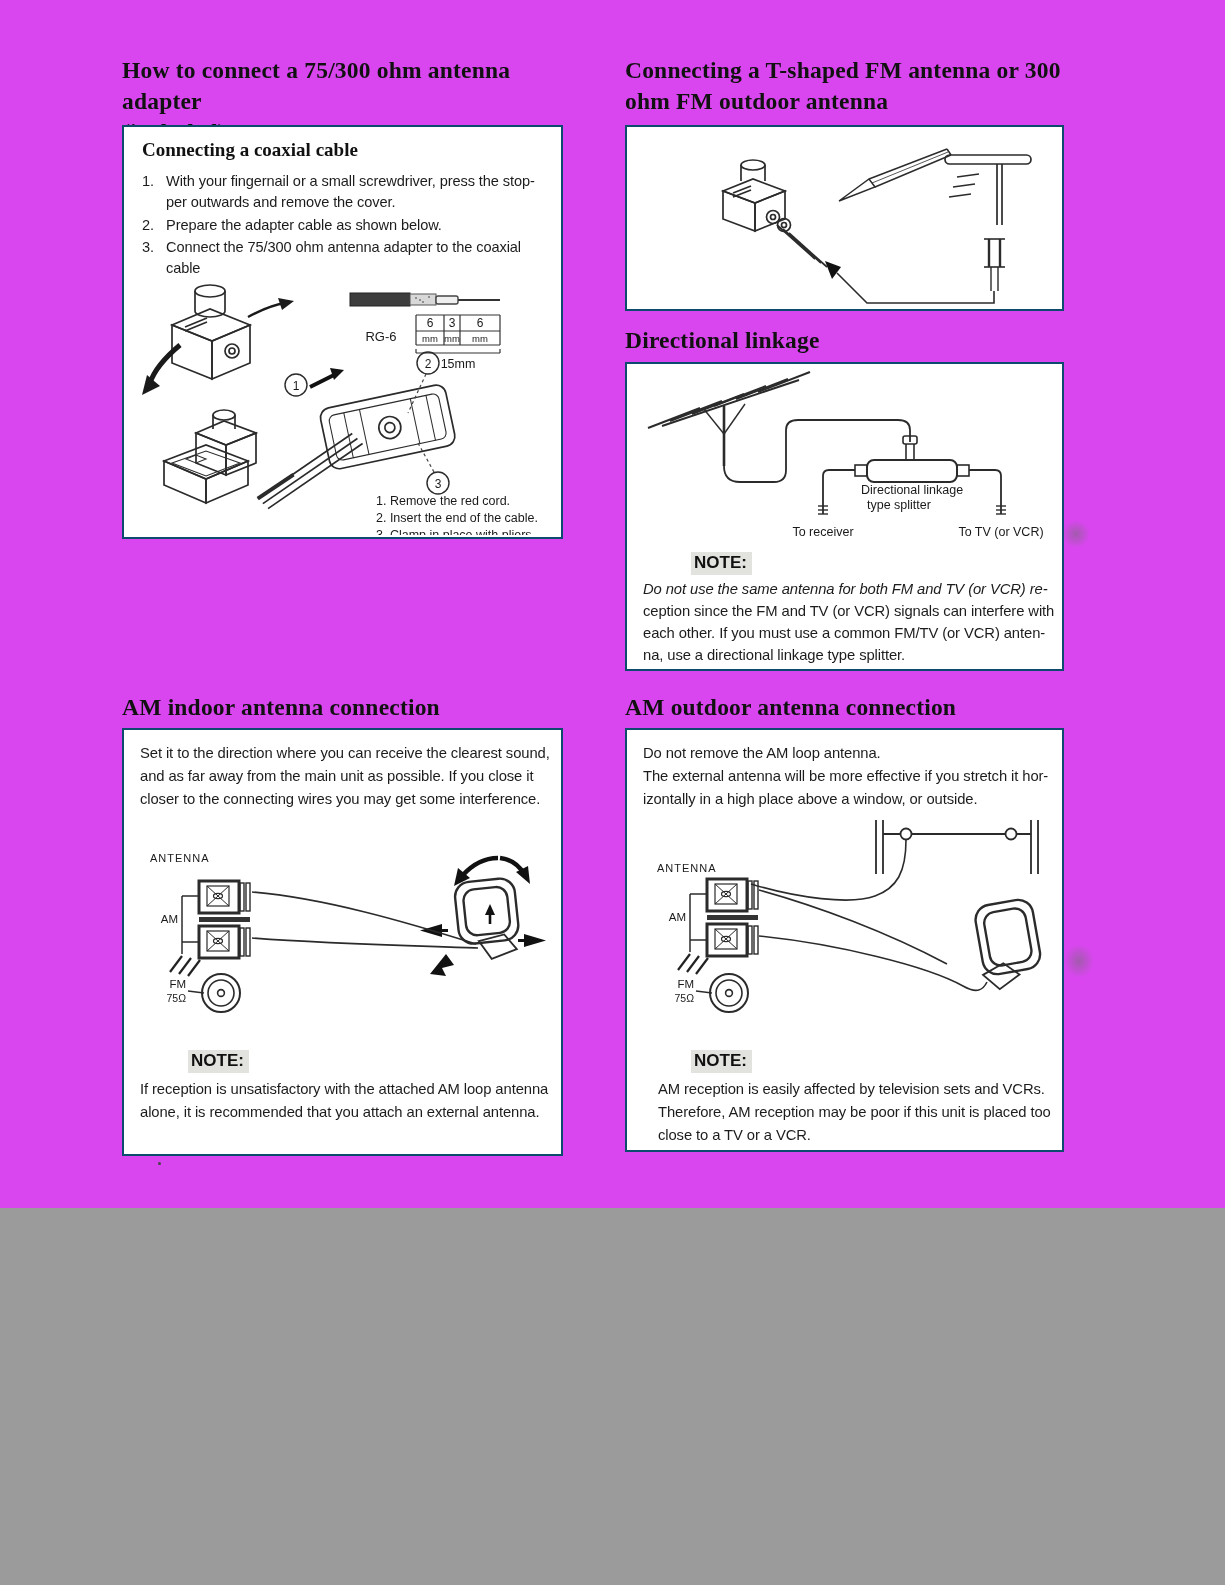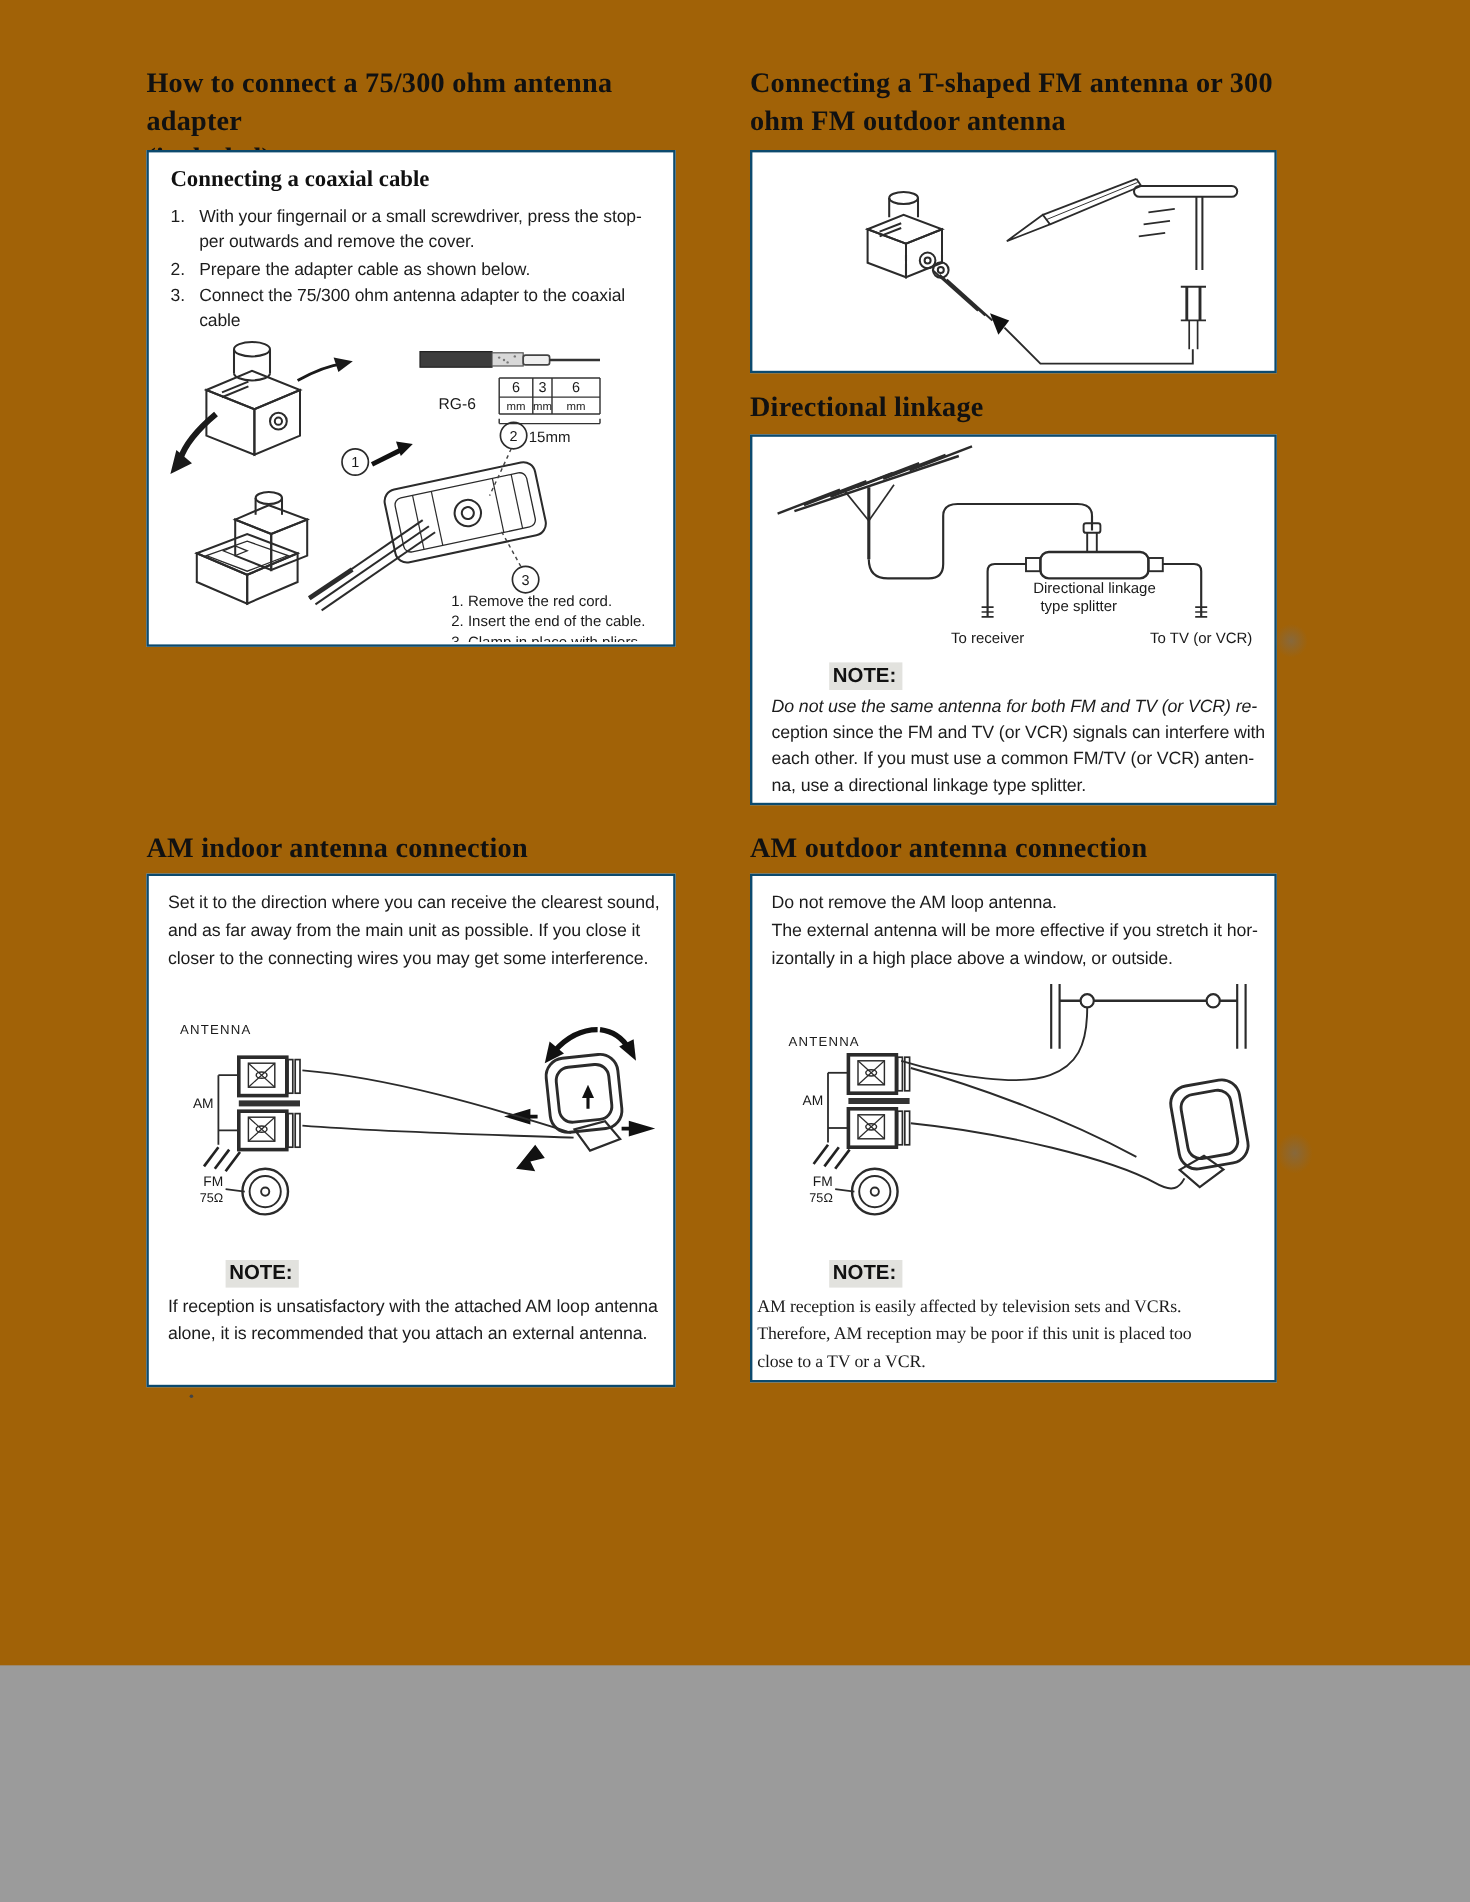--- a/index.html
+++ b/index.html
@@ -1,16 +1,16 @@
 <!DOCTYPE html>
 <html><head>
 <meta charset="utf-8">
 <style>
   html,body{margin:0;padding:0;background:#9b9b9b;}
-  #page{position:relative;width:1225px;height:1388px;background:#a16207;overflow:hidden;
+  #page{position:relative;width:1225px;height:1208px;background:#d946ef;overflow:hidden;
         font-family:"Liberation Sans",sans-serif;color:#151515;}
   .abs{position:absolute;}
   .serif{font-family:"Liberation Serif",serif;font-weight:bold;color:#111;}
   .h1{font-size:23.5px;line-height:31px;letter-spacing:.2px;}
   .h2{font-size:19px;}
   .box{position:absolute;border:2px solid #0c4a6e;background:#fff;}
   .bodyline{font-size:14.8px;line-height:23px;white-space:nowrap;letter-spacing:-.1px;color:#1c1c1c;}
   .stepline{font-size:14.6px;line-height:21px;white-space:nowrap;letter-spacing:-.1px;color:#1c1c1c;}
   .steprow{position:absolute;display:flex;}
   .stepnum{width:24px;flex:0 0 24px;font-size:14.6px;line-height:21px;color:#1c1c1c;}
@@ -388,21 +388,21 @@
       <g transform="rotate(-10 381 124)" stroke="#2b2b2b" fill="none">
         <rect x="352" y="88" width="58" height="70" rx="15" stroke-width="2.4"></rect>
         <rect x="360" y="96" width="42" height="54" rx="11" stroke-width="2.4"></rect>
         <path d="M350,156 l22,-8 14,14 -22,11 z" stroke-width="1.8"></path>
       </g>
       <path d="M132,122 C210,130 300,152 336,172 C350,180 356,176 360,168" stroke="#2b2b2b" stroke-width="1.6" fill="none"></path>
       <path d="M132,76 C190,92 260,118 320,150" stroke="#2b2b2b" stroke-width="1.6" fill="none"></path>
     </svg>
 
     <span class="notelabel abs" style="left:16px;top:320px;">NOTE:</span>
-    <div class="abs" style="left:4px;top:348px;font-family:Liberation Serif, serif;">
+    <div class="abs" style="left:31px;top:348px;">
       <div class="bodyline">AM reception is easily affected by television sets and VCRs.</div>
       <div class="bodyline">Therefore, AM reception may be poor if this unit is placed too</div>
       <div class="bodyline">close to a TV or a VCR.</div>
     </div>
   </div>
 
   <div class="abs" style="left:96px;top:1490px;font-size:18px;color:#222;">10</div>
 
   <div class="abs" style="left:158px;top:1162px;width:3px;height:3px;background:#444;border-radius:50%;"></div>
 

